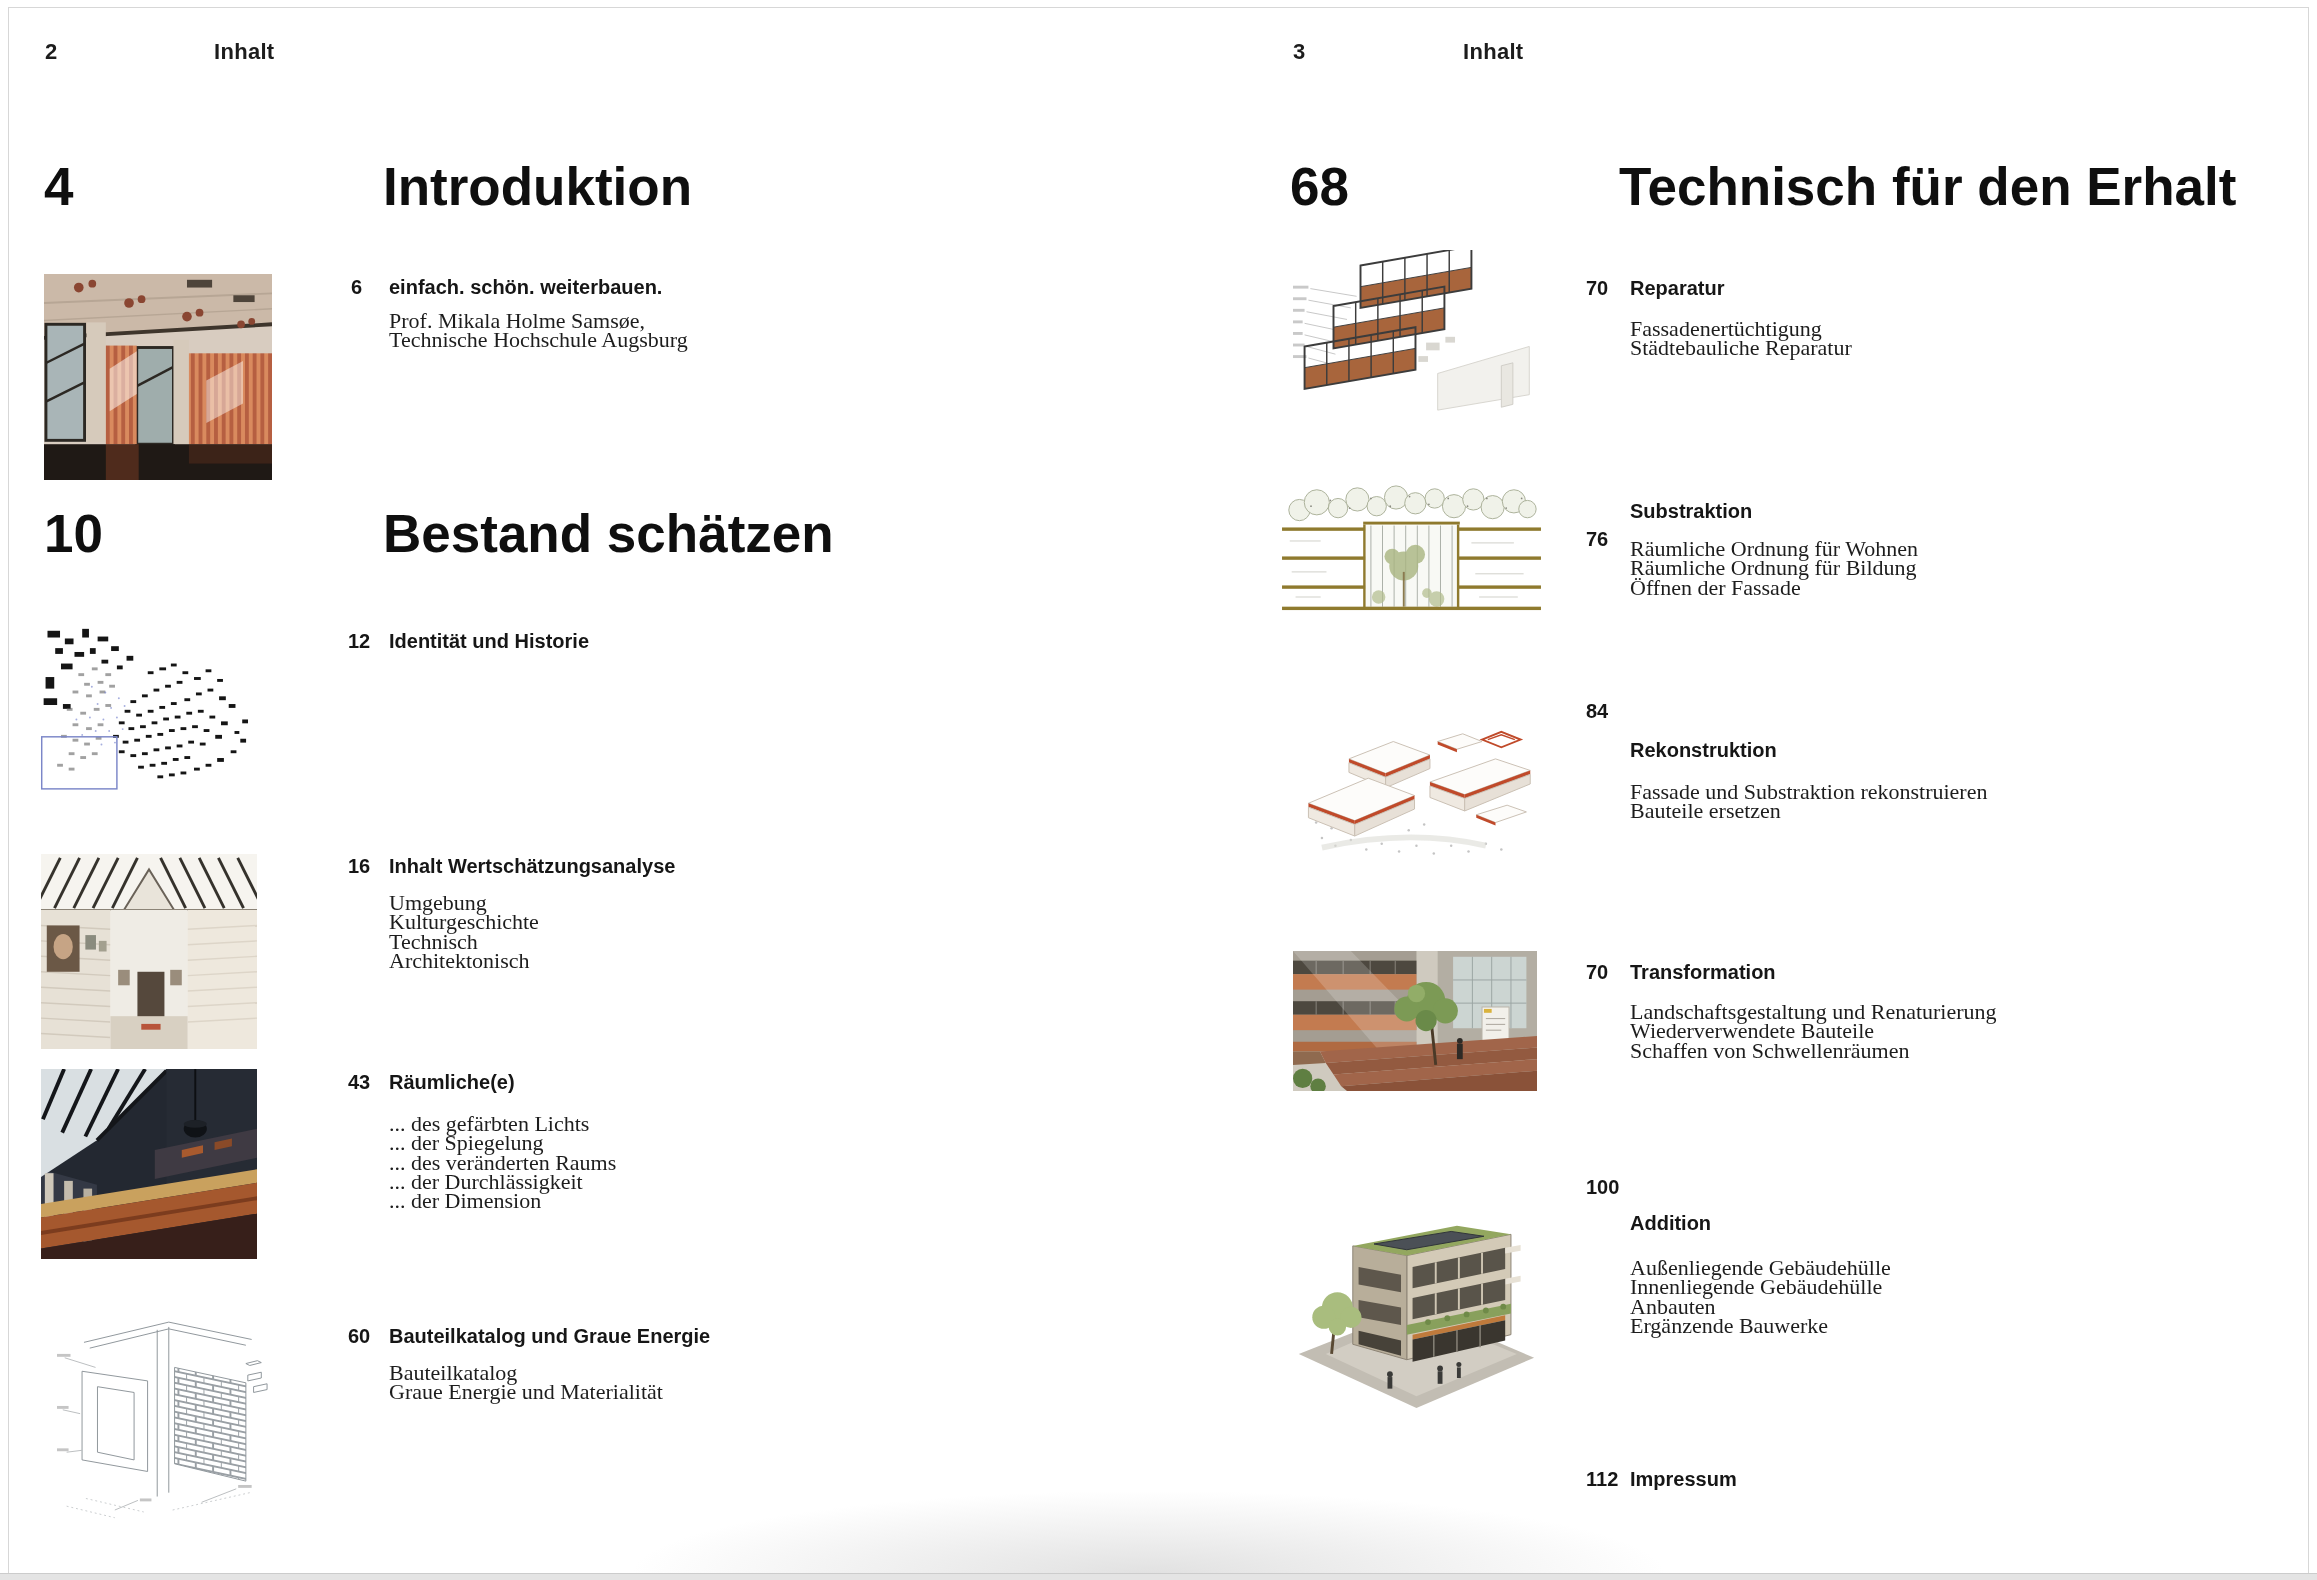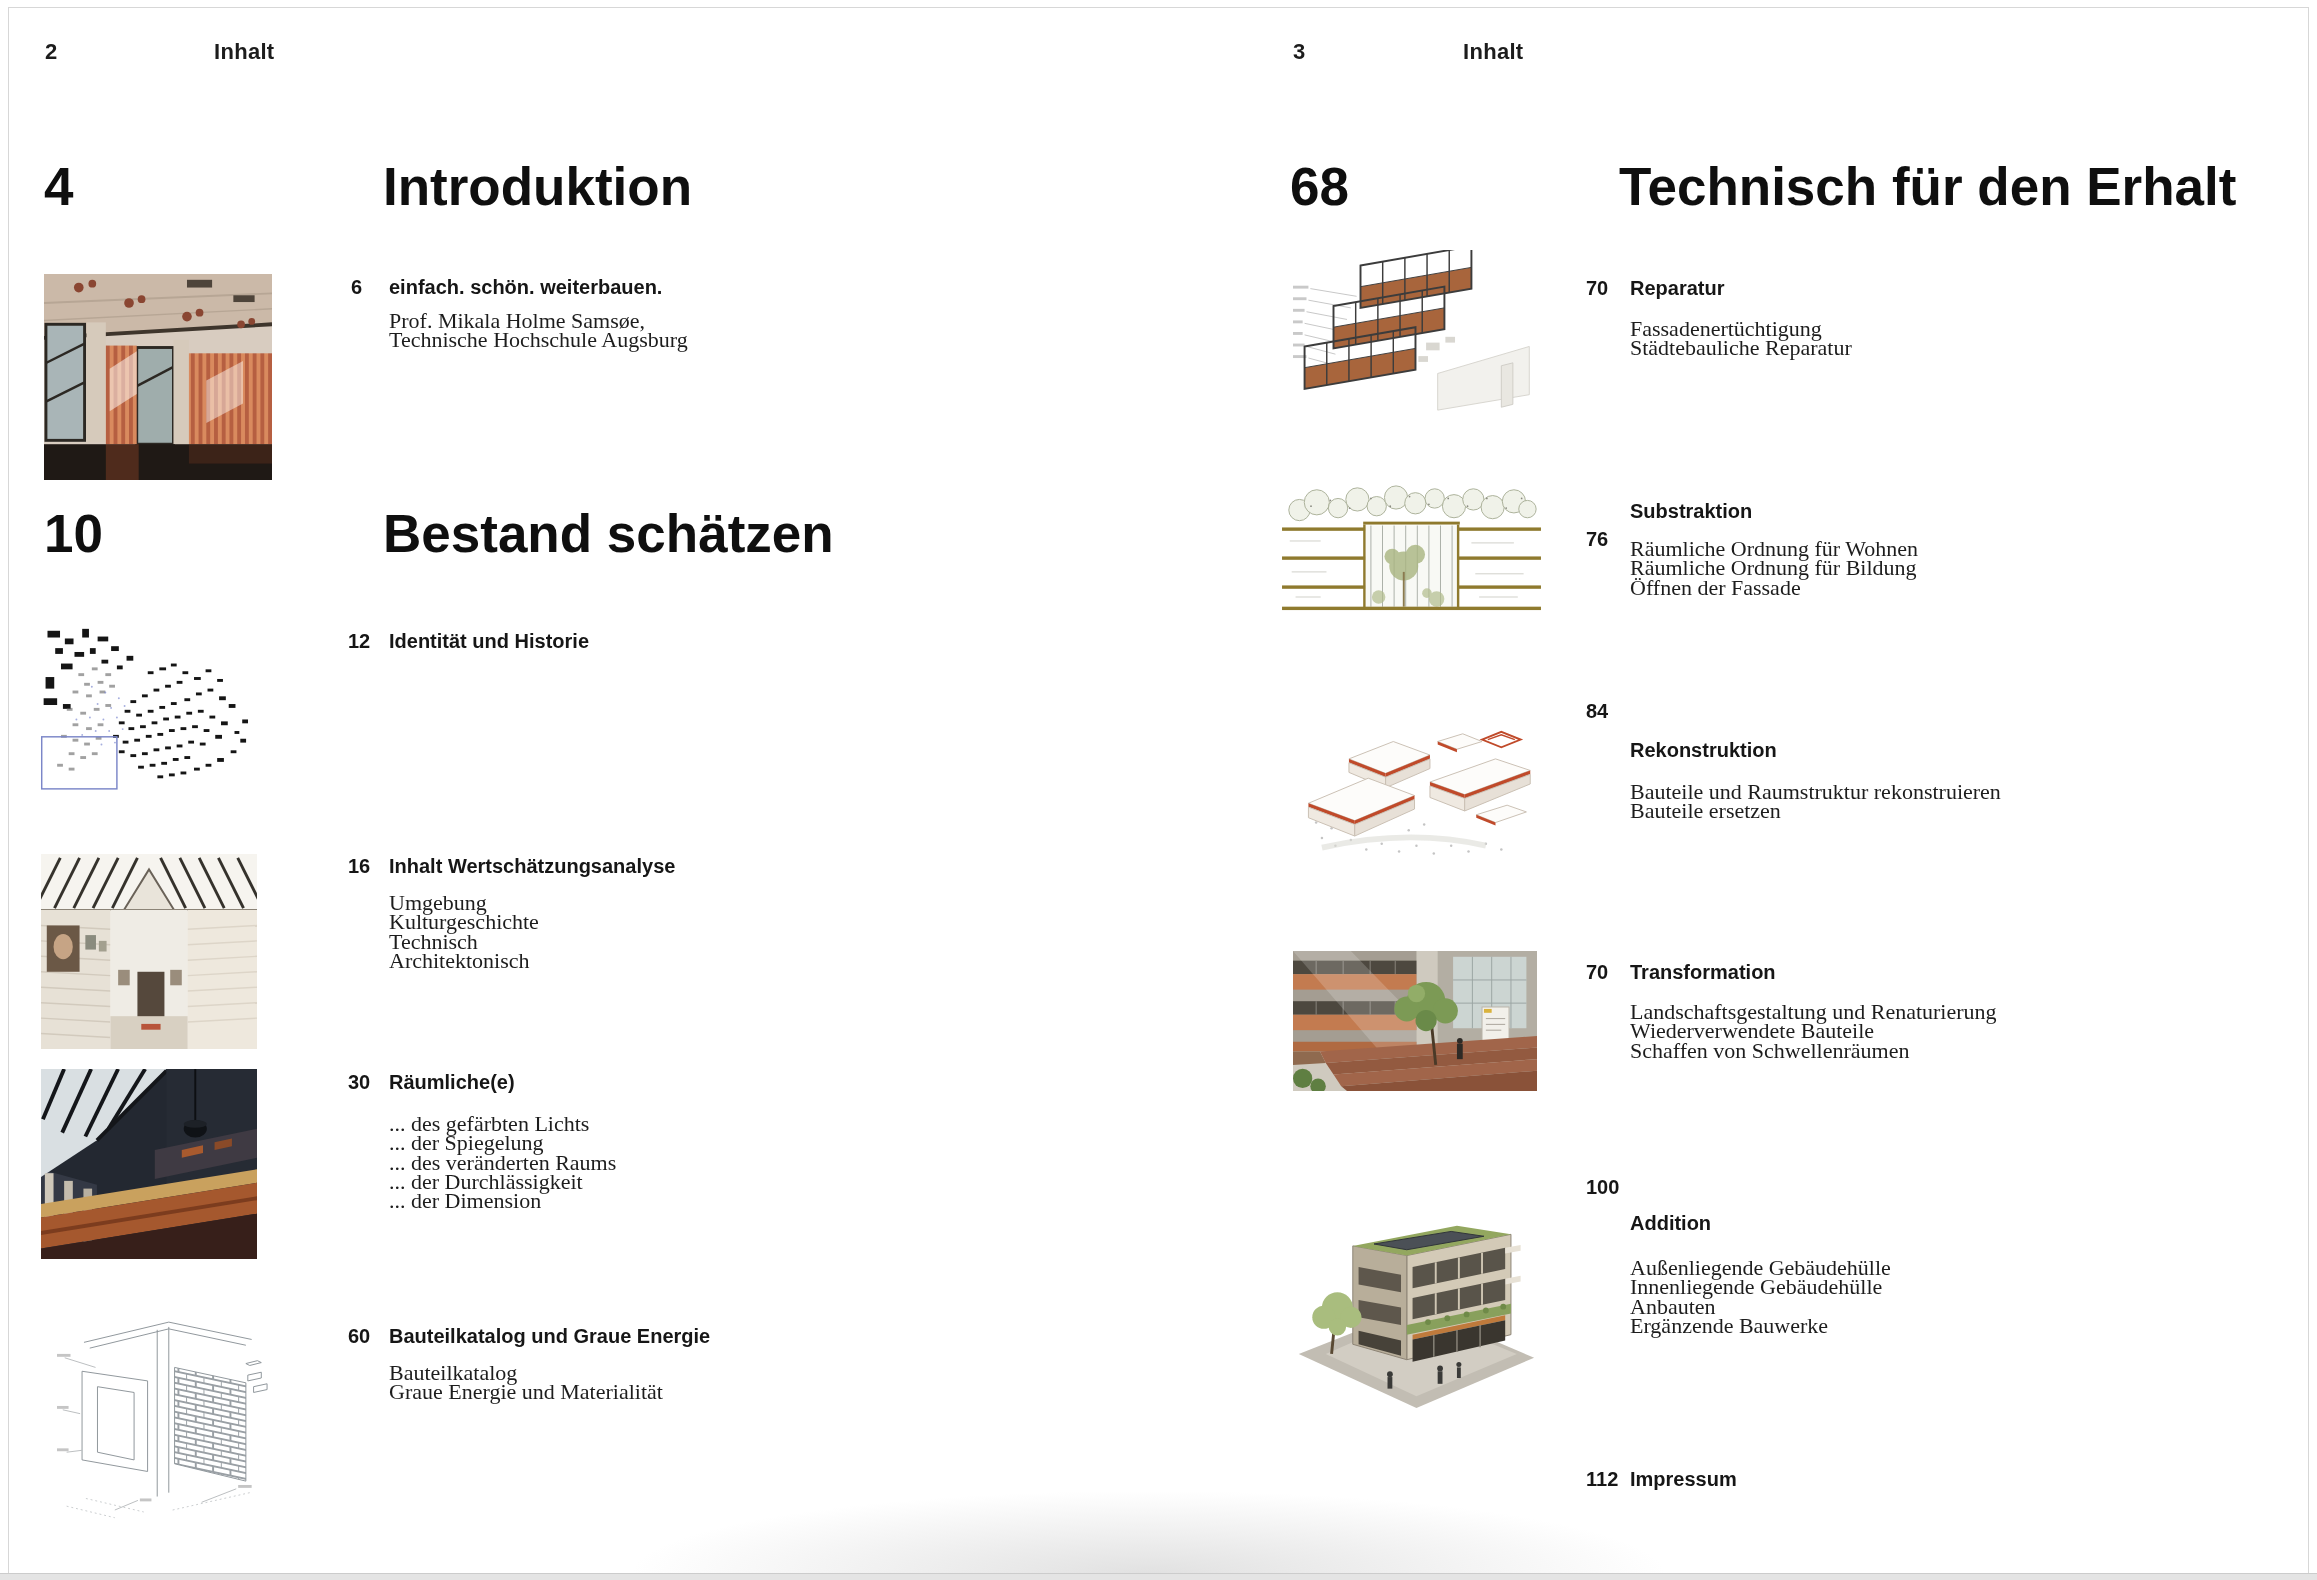--- a/index.html
+++ b/index.html
@@ -307,21 +307,21 @@
       <rect x="4" y="108" width="9" height="64" fill="#cfc8ba"></rect>
         <rect x="24" y="116" width="9" height="60" fill="#c4bcad"></rect>
         <rect x="44" y="124" width="9" height="56" fill="#b8b0a1"></rect>
       <polygon points="0,140 224,104 224,118 0,154" fill="#c9a15e"></polygon>
       <polygon points="0,154 224,118 224,150 0,186" fill="#a5582e"></polygon>
       <polygon points="0,168 224,132 224,136 0,172" fill="#7c3c1e"></polygon>
       <polygon points="0,186 224,150 224,197 0,197" fill="#371f1a"></polygon>
     </svg>
   </div>
 
-  <div class="abs en" style="left:348px;top:1071px">30</div>
+  <div class="abs en" style="left:348px;top:1071px">43</div>
   <div class="abs en" style="left:389px;top:1071px">Räumliche(e)</div>
   <div class="abs sl" style="left:389px;top:1114px">
     <div>... des gefärbten Lichts</div>
     <div>... der Spiegelung</div>
     <div>... des veränderten Raums</div>
     <div>... der Durchlässigkeit</div>
     <div>... der Dimension</div>
   </div>
 
   <div class="fig" style="left:57px;top:1317px;width:212px;height:202px">
@@ -579,21 +579,21 @@
       <polygon points="178,79 246,54 246,64 178,92" fill="#e7e0d7" stroke="#c9beb2"></polygon>
 
       <polygon points="190,96 222,86 242,93 210,104" fill="#fdfcfa" stroke="#c9beb2"></polygon>
       <polygon points="190,96 210,104 210,107 190,99" fill="#c04a2a"></polygon>
     </svg>
   </div>
 
   <div class="abs en" style="left:1586px;top:700px">84</div>
   <div class="abs en" style="left:1630px;top:739px">Rekonstruktion</div>
   <div class="abs sl" style="left:1630px;top:782px">
-    <div>Bauteile und Raumstruktur rekonstruieren</div>
+    <div>Fassade und Substraktion rekonstruieren</div>
     <div>Bauteile ersetzen</div>
   </div>
 
   <div class="fig" style="left:1293px;top:951px;width:244px;height:140px">
     <svg viewBox="0 0 253 145" preserveAspectRatio="none">
       <rect width="253" height="145" fill="#cfcabf"></rect>
       <rect x="0" y="0" width="128" height="104" fill="#a49d92"></rect>
       <rect x="0" y="10" width="128" height="14" fill="#4d483f"></rect>
       <rect x="0" y="24" width="128" height="16" fill="#c37b50"></rect>
       <rect x="0" y="52" width="128" height="14" fill="#4d483f"></rect>

